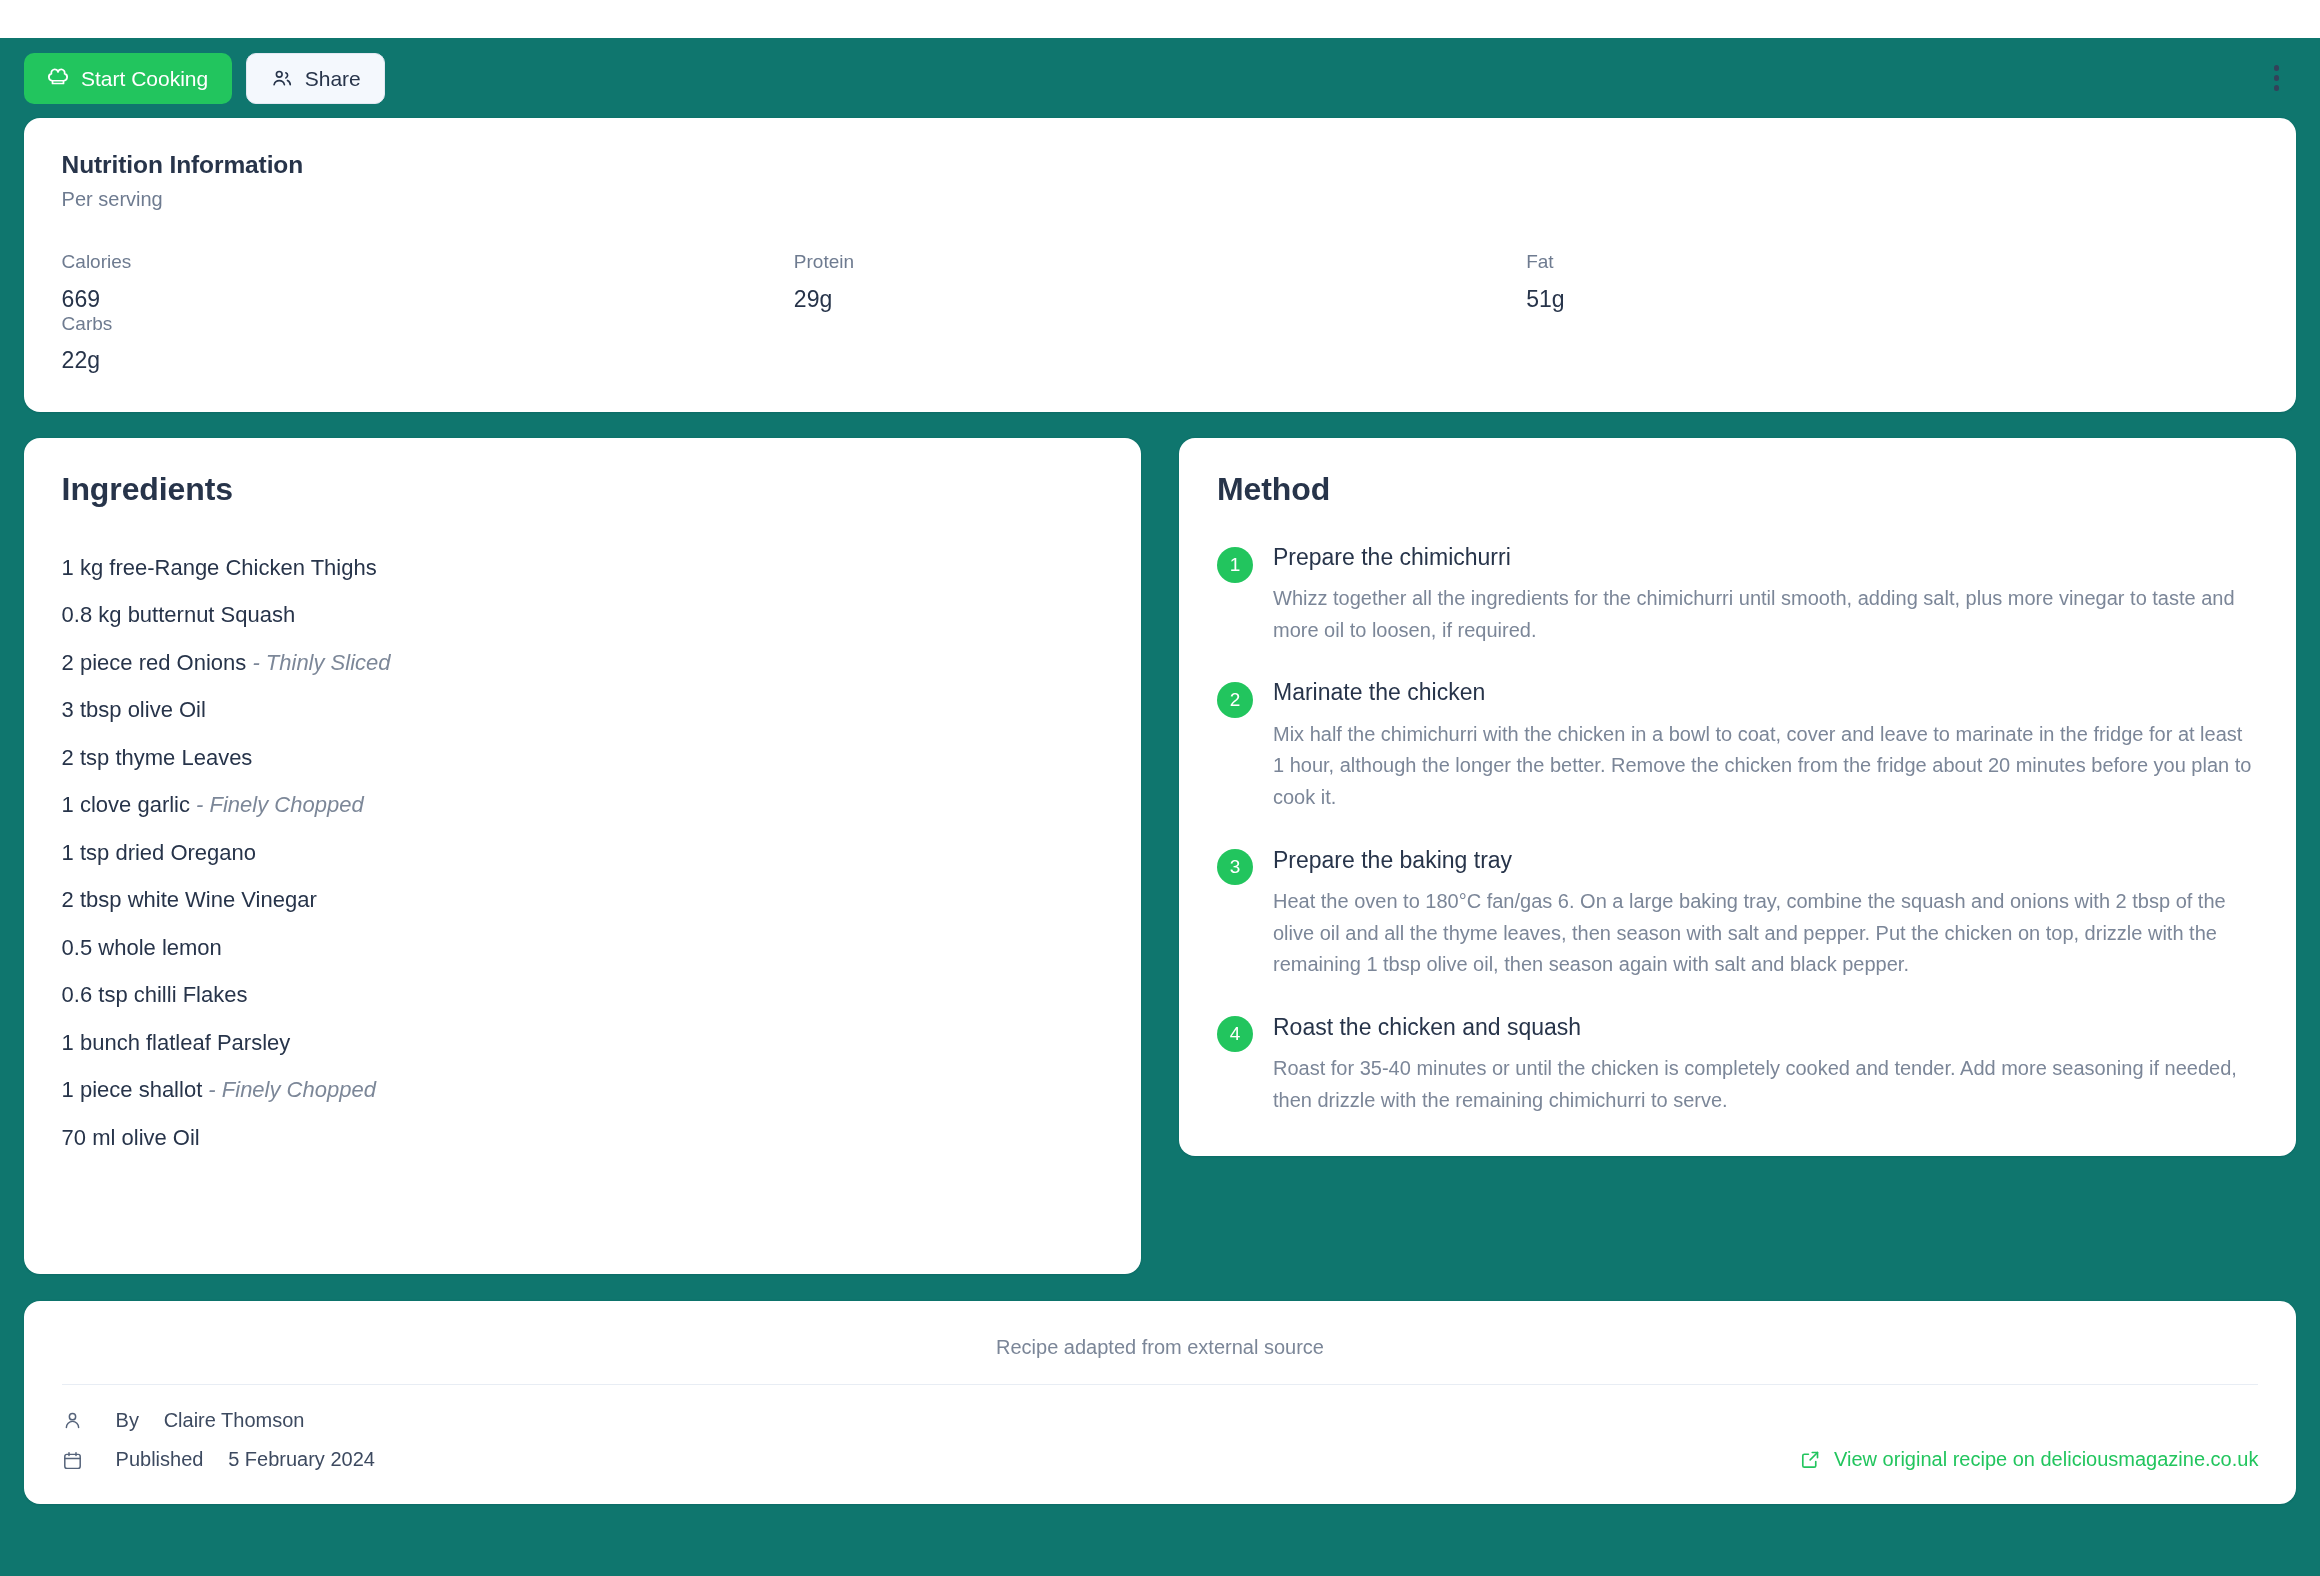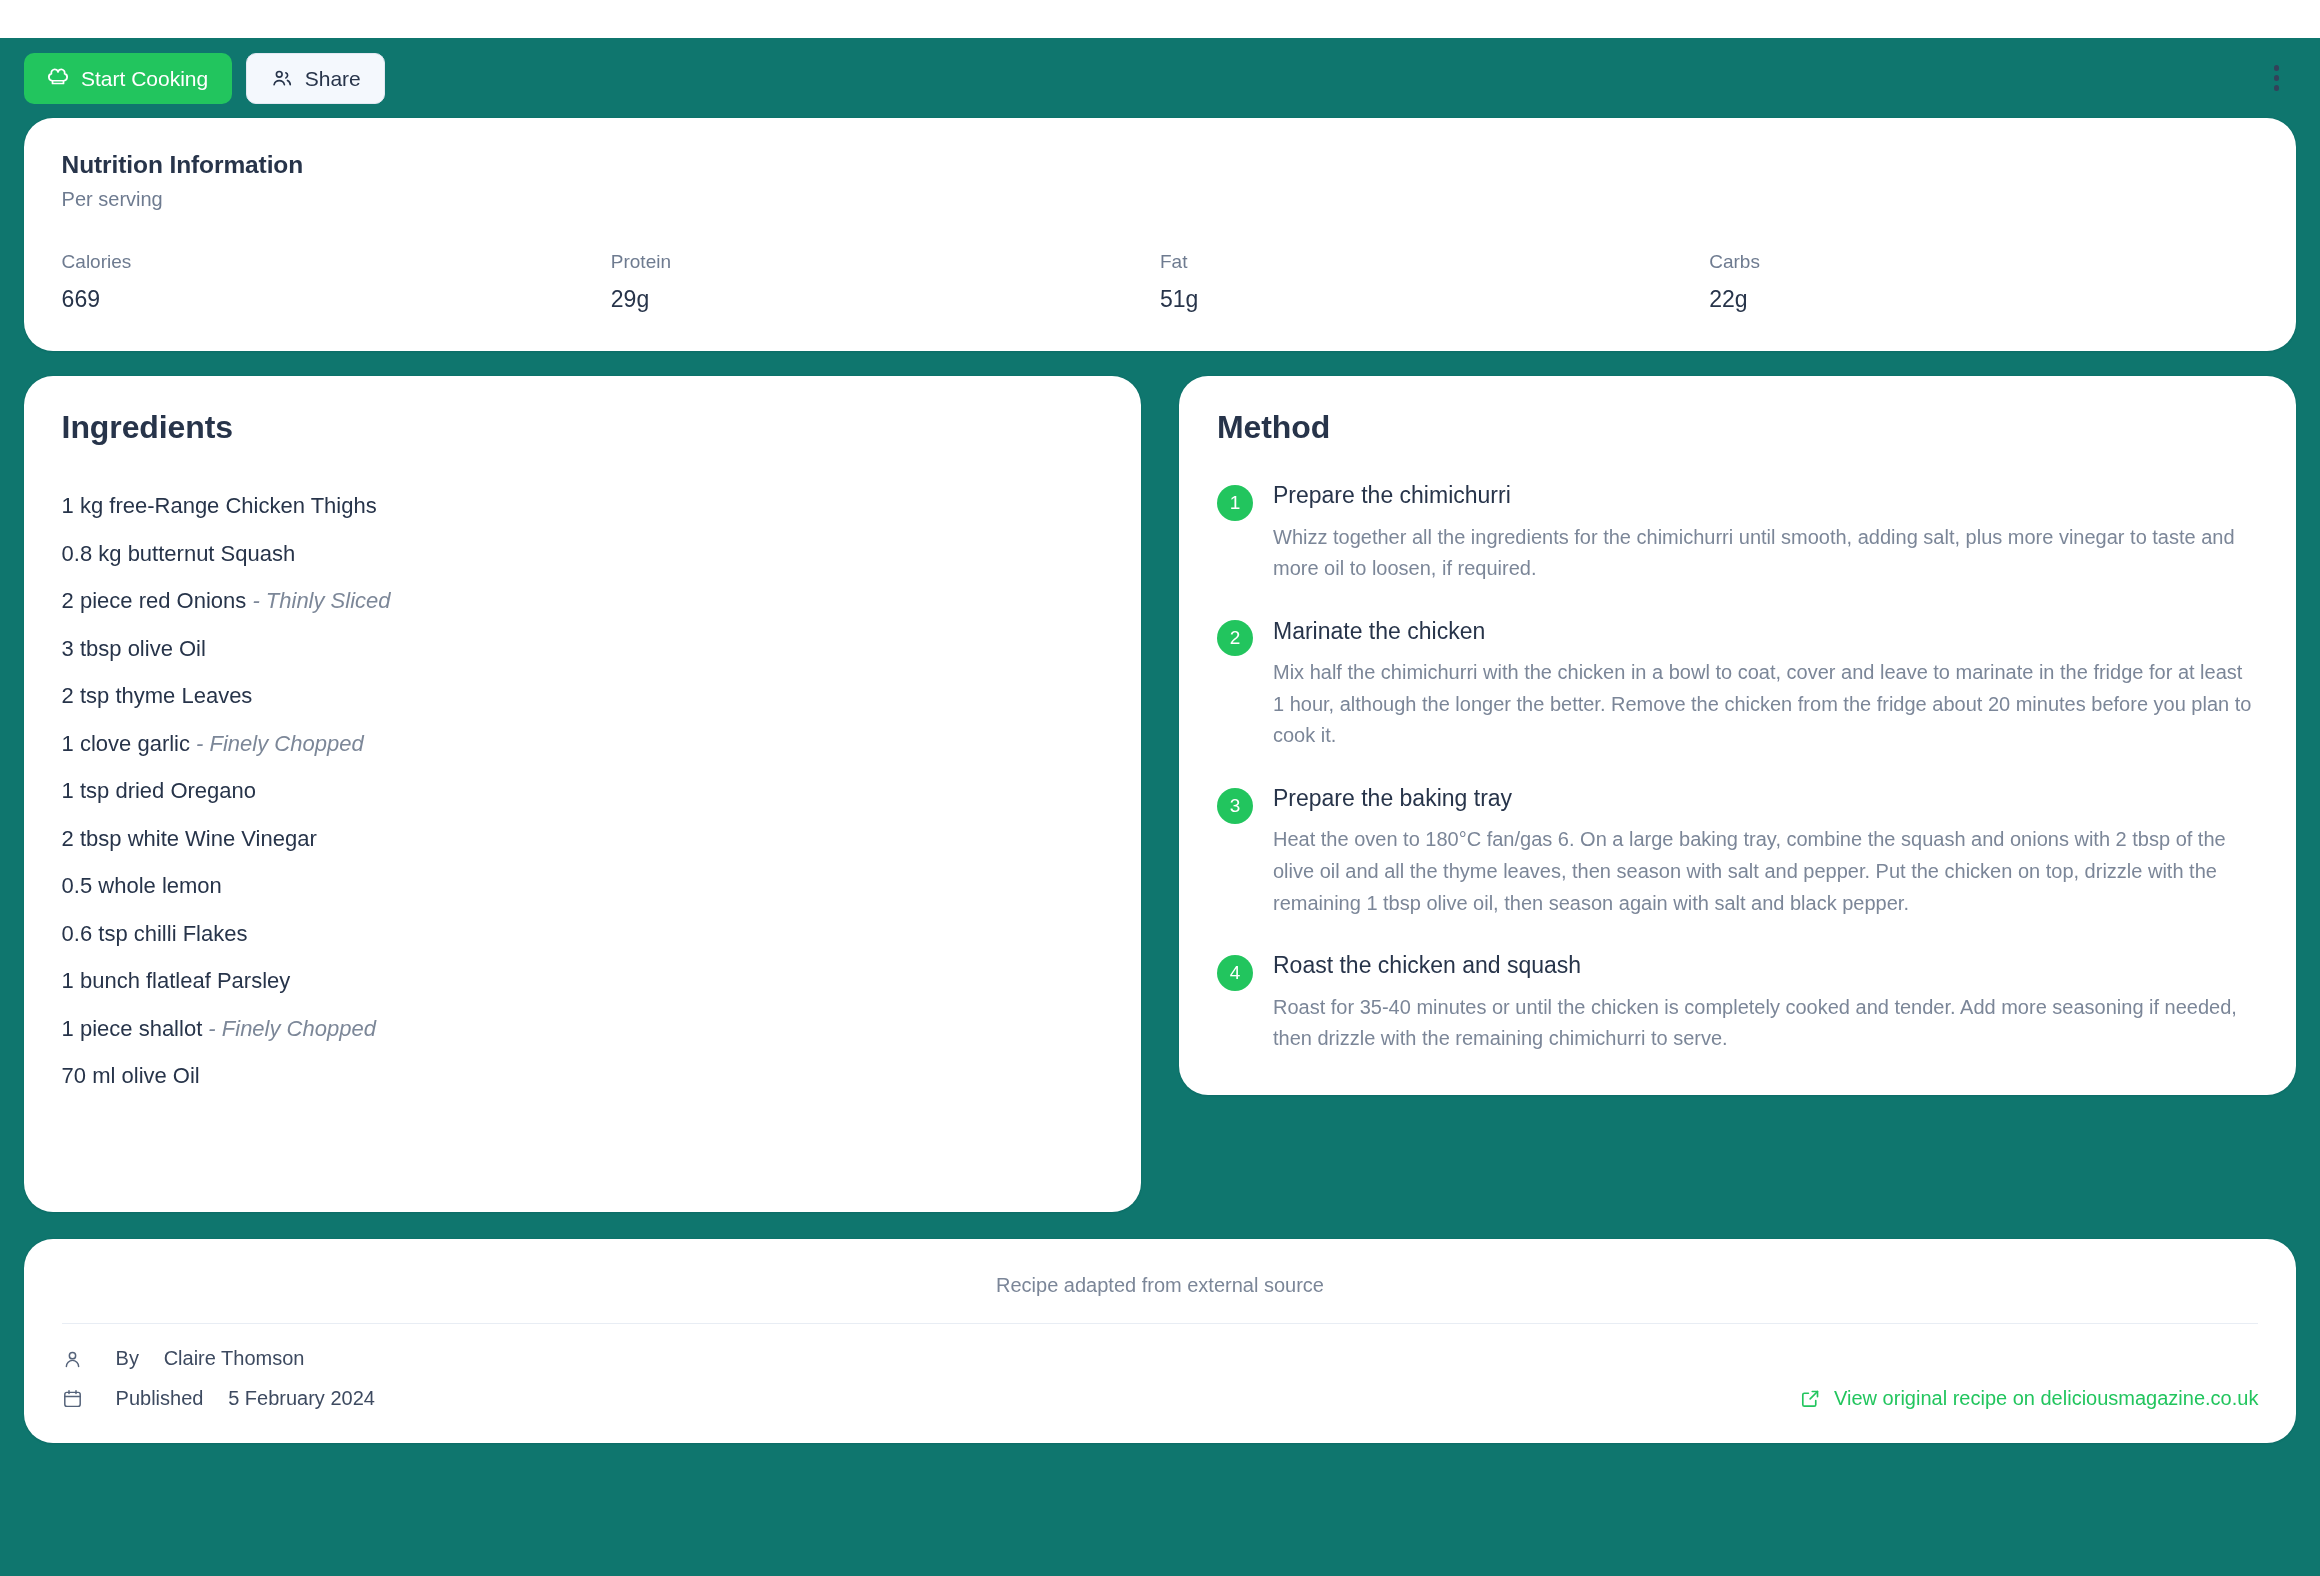--- a/index.html
+++ b/index.html
@@ -79,21 +79,21 @@
   }
   .kebab span {
     width: 5.5px; height: 5.5px; border-radius: 50%;
     background: #33415a;
     display: block;
   }
 
   
   .card {
     background: #ffffff;
-    border-radius: 29px;
+    border-radius: 16px;
     box-shadow: 0 0.9px 2.7px rgba(16,24,40,0.055), 0 0.9px 1.8px rgba(16,24,40,0.04);
   }
 
   
   .nutrition {
     padding: 33px 38px 38px 38px;
     margin-bottom: 25.5px;
   }
   .nutrition h2 {
     font-size: 24.5px;
@@ -101,21 +101,21 @@
     color: #27344a;
     letter-spacing: -0.1px;
   }
   .nutrition .sub {
     font-size: 20px;
     color: #6e7b90;
     margin-top: 9px;
   }
   .nut-grid {
     display: grid;
-    grid-template-columns: repeat(4, 1fr);
+    grid-template-columns: repeat(3, 1fr);
     margin-top: 40px;
   }
   .nut-label {
     font-size: 19px;
     color: #6e7b90;
     margin-bottom: 12.7px;
   }
   .nut-value {
     font-size: 23px;
     color: #27344a;

